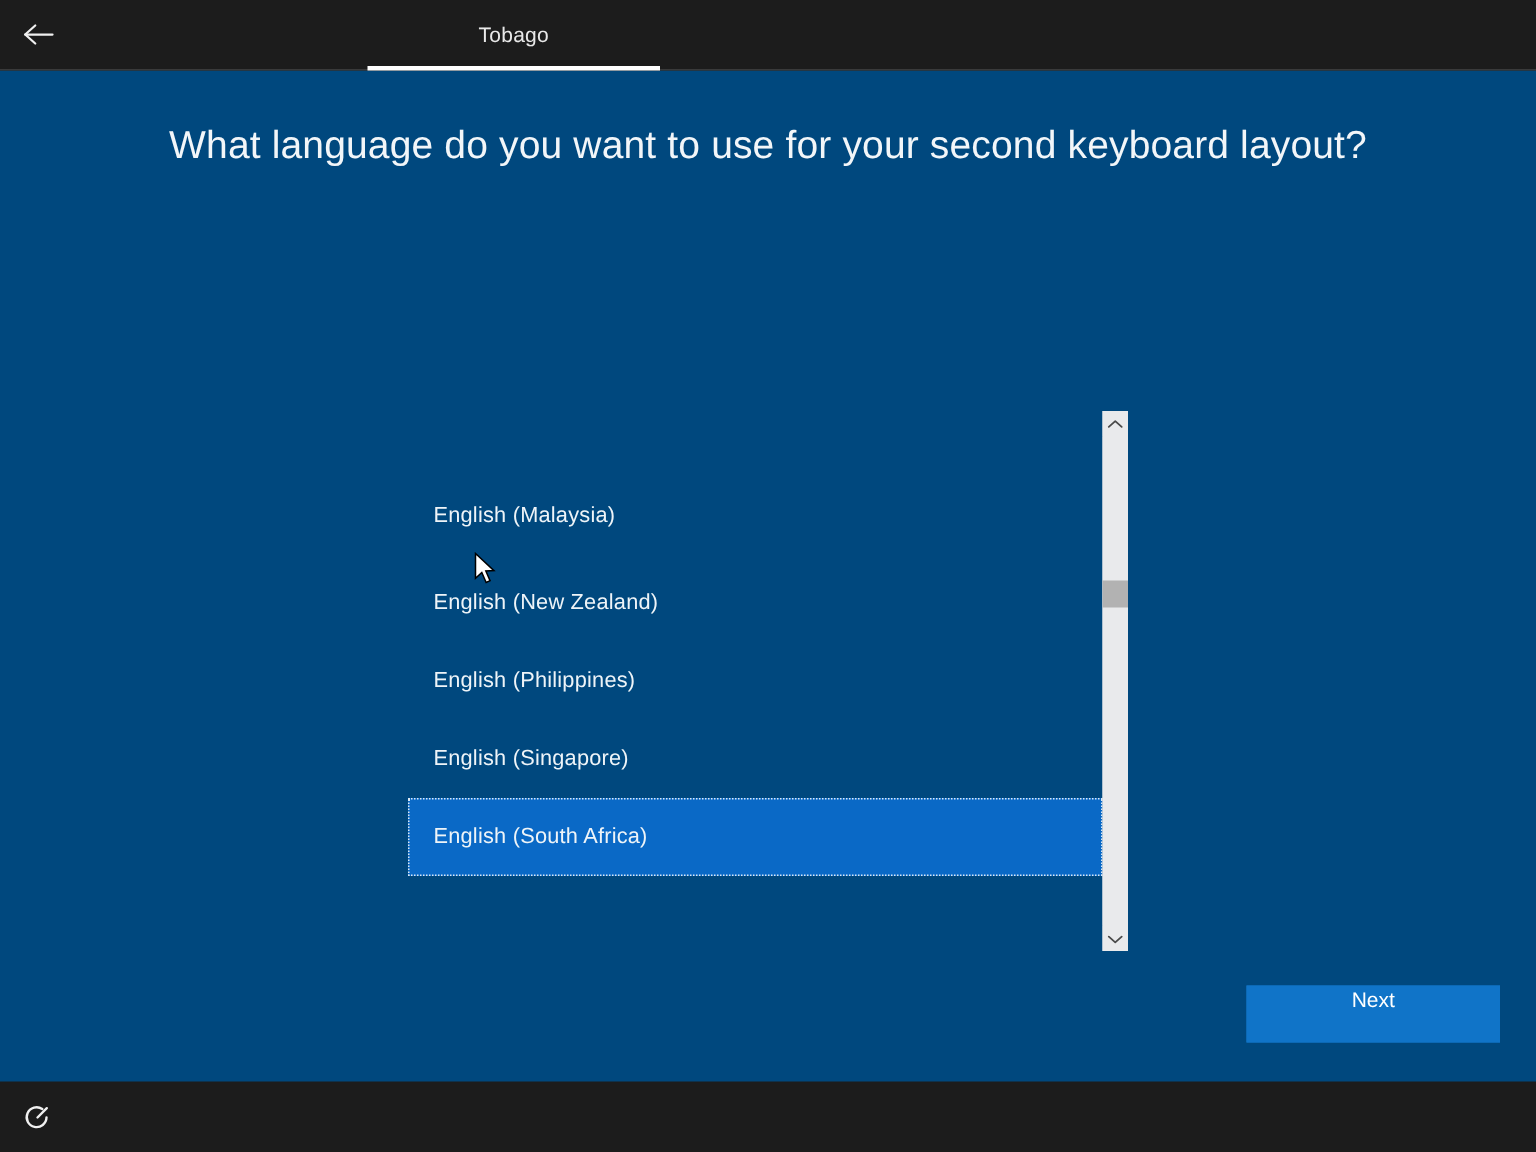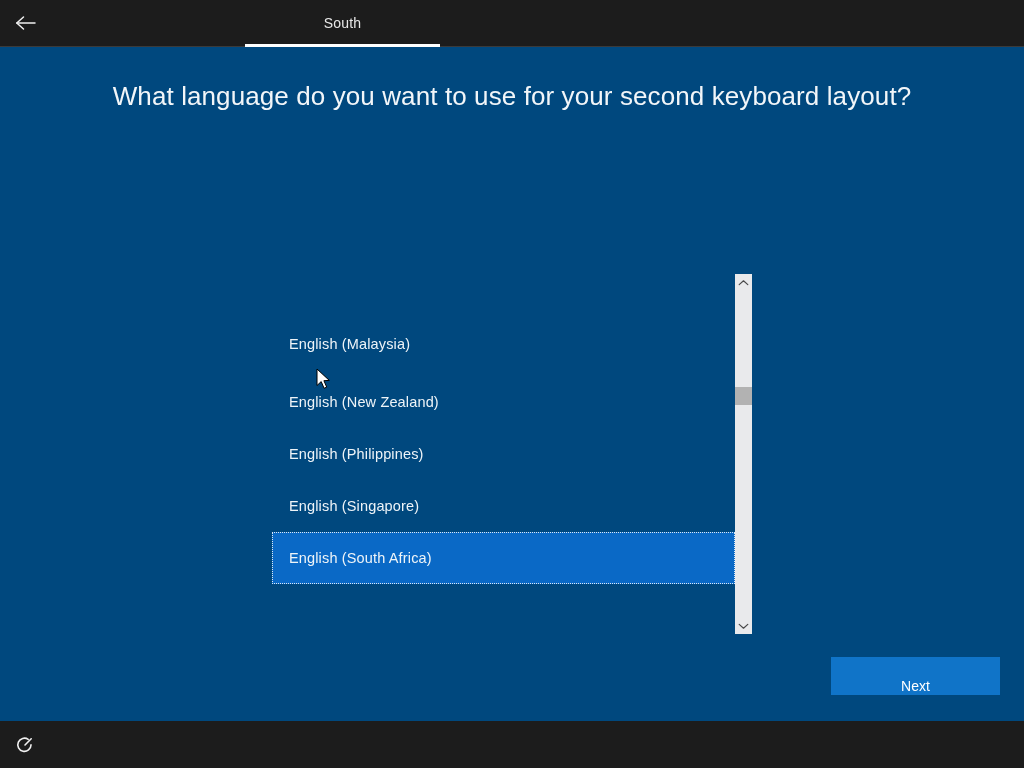--- a/index.html
+++ b/index.html
@@ -96,21 +96,21 @@
   }
 
   
   .next-btn {
     position:absolute; left:831px; top:657px;
     width:169px; height:38px;
     background:#1074c8;
     border:1px solid #1074c8;
     color:#ffffff;
     font-size:14px;
-    display:flex; align-items:flex-end; justify-content:center;
+    display:flex; align-items:flex-start; justify-content:center;
     cursor:default;
   }
 
   
   .bottombar {
     position:absolute; left:0; bottom:0; width:1024px; height:47px;
     background:#1c1c1c;
   }
   .power-btn {
     position:absolute; left:10px; top:10px; width:30px; height:28px;
@@ -135,21 +135,21 @@
     <div class="back-btn">
       <span>
         <svg width="24" height="18" viewBox="0 0 24 18">
           <path d="M9.5 3 L2.8 9 L9.5 15" fill="none" stroke="#f0f0f0" stroke-width="1.5" stroke-linecap="round" stroke-linejoin="round"></path>
           <line x1="2.8" y1="9" x2="21" y2="9" stroke="#f0f0f0" stroke-width="1.5" stroke-linecap="round"></line>
         </svg>
       </span>
     </div>
 
     <div class="tab">
-      <span>South</span>
+      <span>Tobago</span>
     </div>
     <div class="tab-underline"></div>
 
   </div>
 
   <div class="heading">What language do you want to use for your second keyboard layout?</div>
 
   <div class="list-wrap">
 
     <div class="list" id="list-root">

